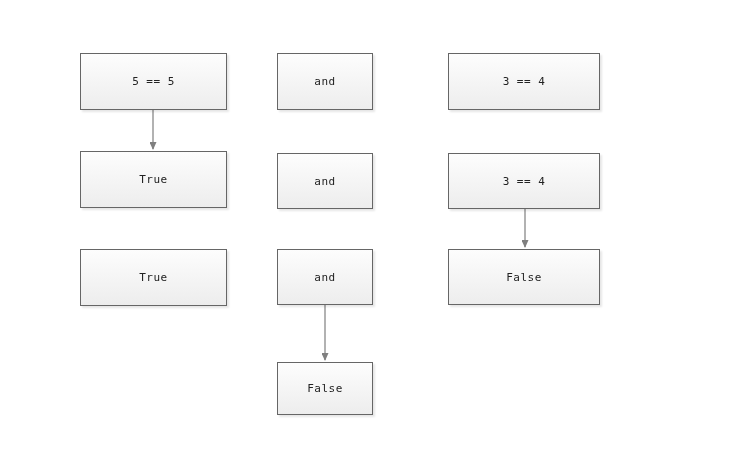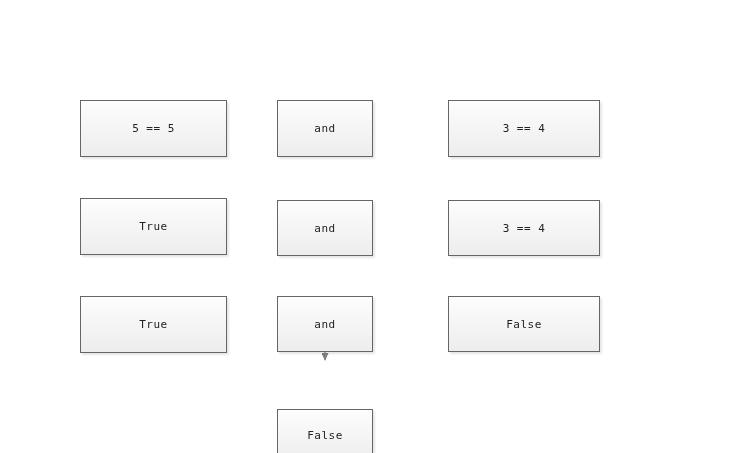--- a/index.html
+++ b/index.html
@@ -28,21 +28,20 @@
     box-shadow: 1.5px 1.5px 2px rgba(0,0,0,0.10);
     display: flex;
     align-items: center;
     justify-content: center;
     color: #222222;
     font-family: "DejaVu Sans Mono", "Liberation Mono", monospace;
     font-size: 11px;
     letter-spacing: 0.5px;
     white-space: pre;
     user-select: none;
-    margin-top: 47px;
   }
   .edge-layer {
     position: absolute;
     left: 0;
     top: 0;
     width: 737px;
     height: 453px;
     pointer-events: none;
   }
 </style>

